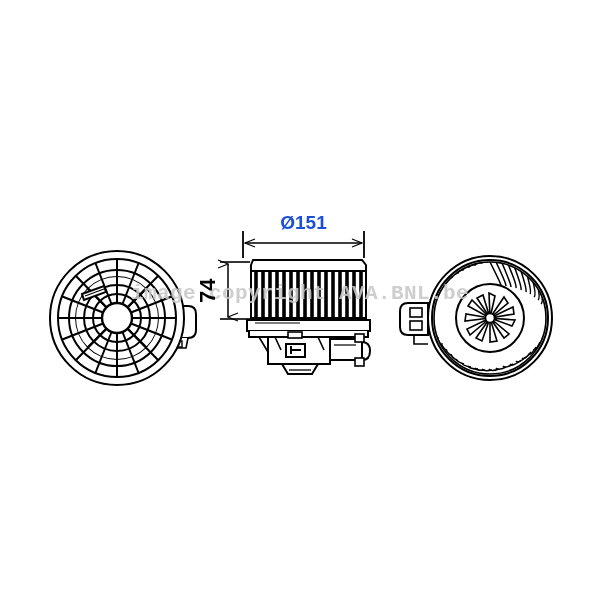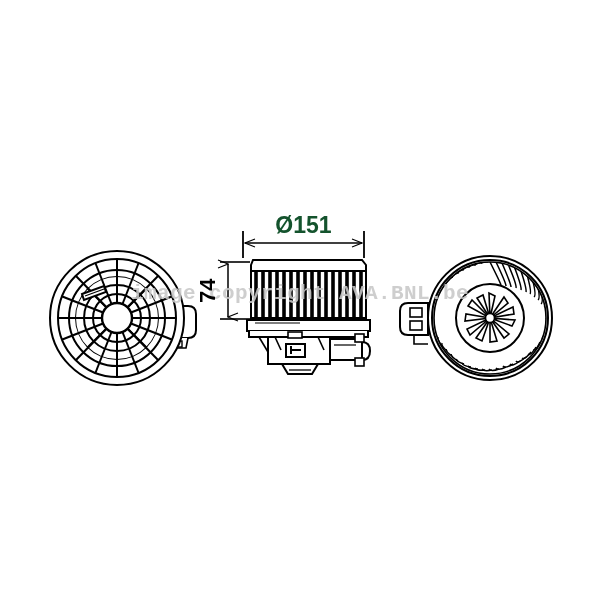--- a/index.html
+++ b/index.html
@@ -292,21 +292,21 @@
         <circle cx="490" cy="318" r="4.5"></circle>
       </g>
     </g>
   </svg>
 
   <div class="watermark-layer">
     <span class="watermark-text">image copyright AVA.BNL.be</span>
   </div>
 
   <div style="position:absolute; left:243px; top:212px; width:121px; text-align:center;">
-    <span style="font-family:'Liberation Sans',sans-serif; font-size:23px; font-weight:bold; color:#14532d;">Ø151</span>
+    <span style="font-family:'Liberation Sans',sans-serif; font-size:19px; font-weight:bold; color:#1d4ed8;">Ø151</span>
   </div>
 
   <div style="position:absolute; left:196px; top:278px; width:24px; height:24px;">
     <span style="display:inline-block; transform:rotate(-90deg); transform-origin:center center;
                  font-family:'Liberation Sans',sans-serif; font-size:22px; font-weight:bold; color:#000;
                  position:absolute; left:0; top:0; width:24px; text-align:center;">74</span>
   </div>
 
 </div>
 

